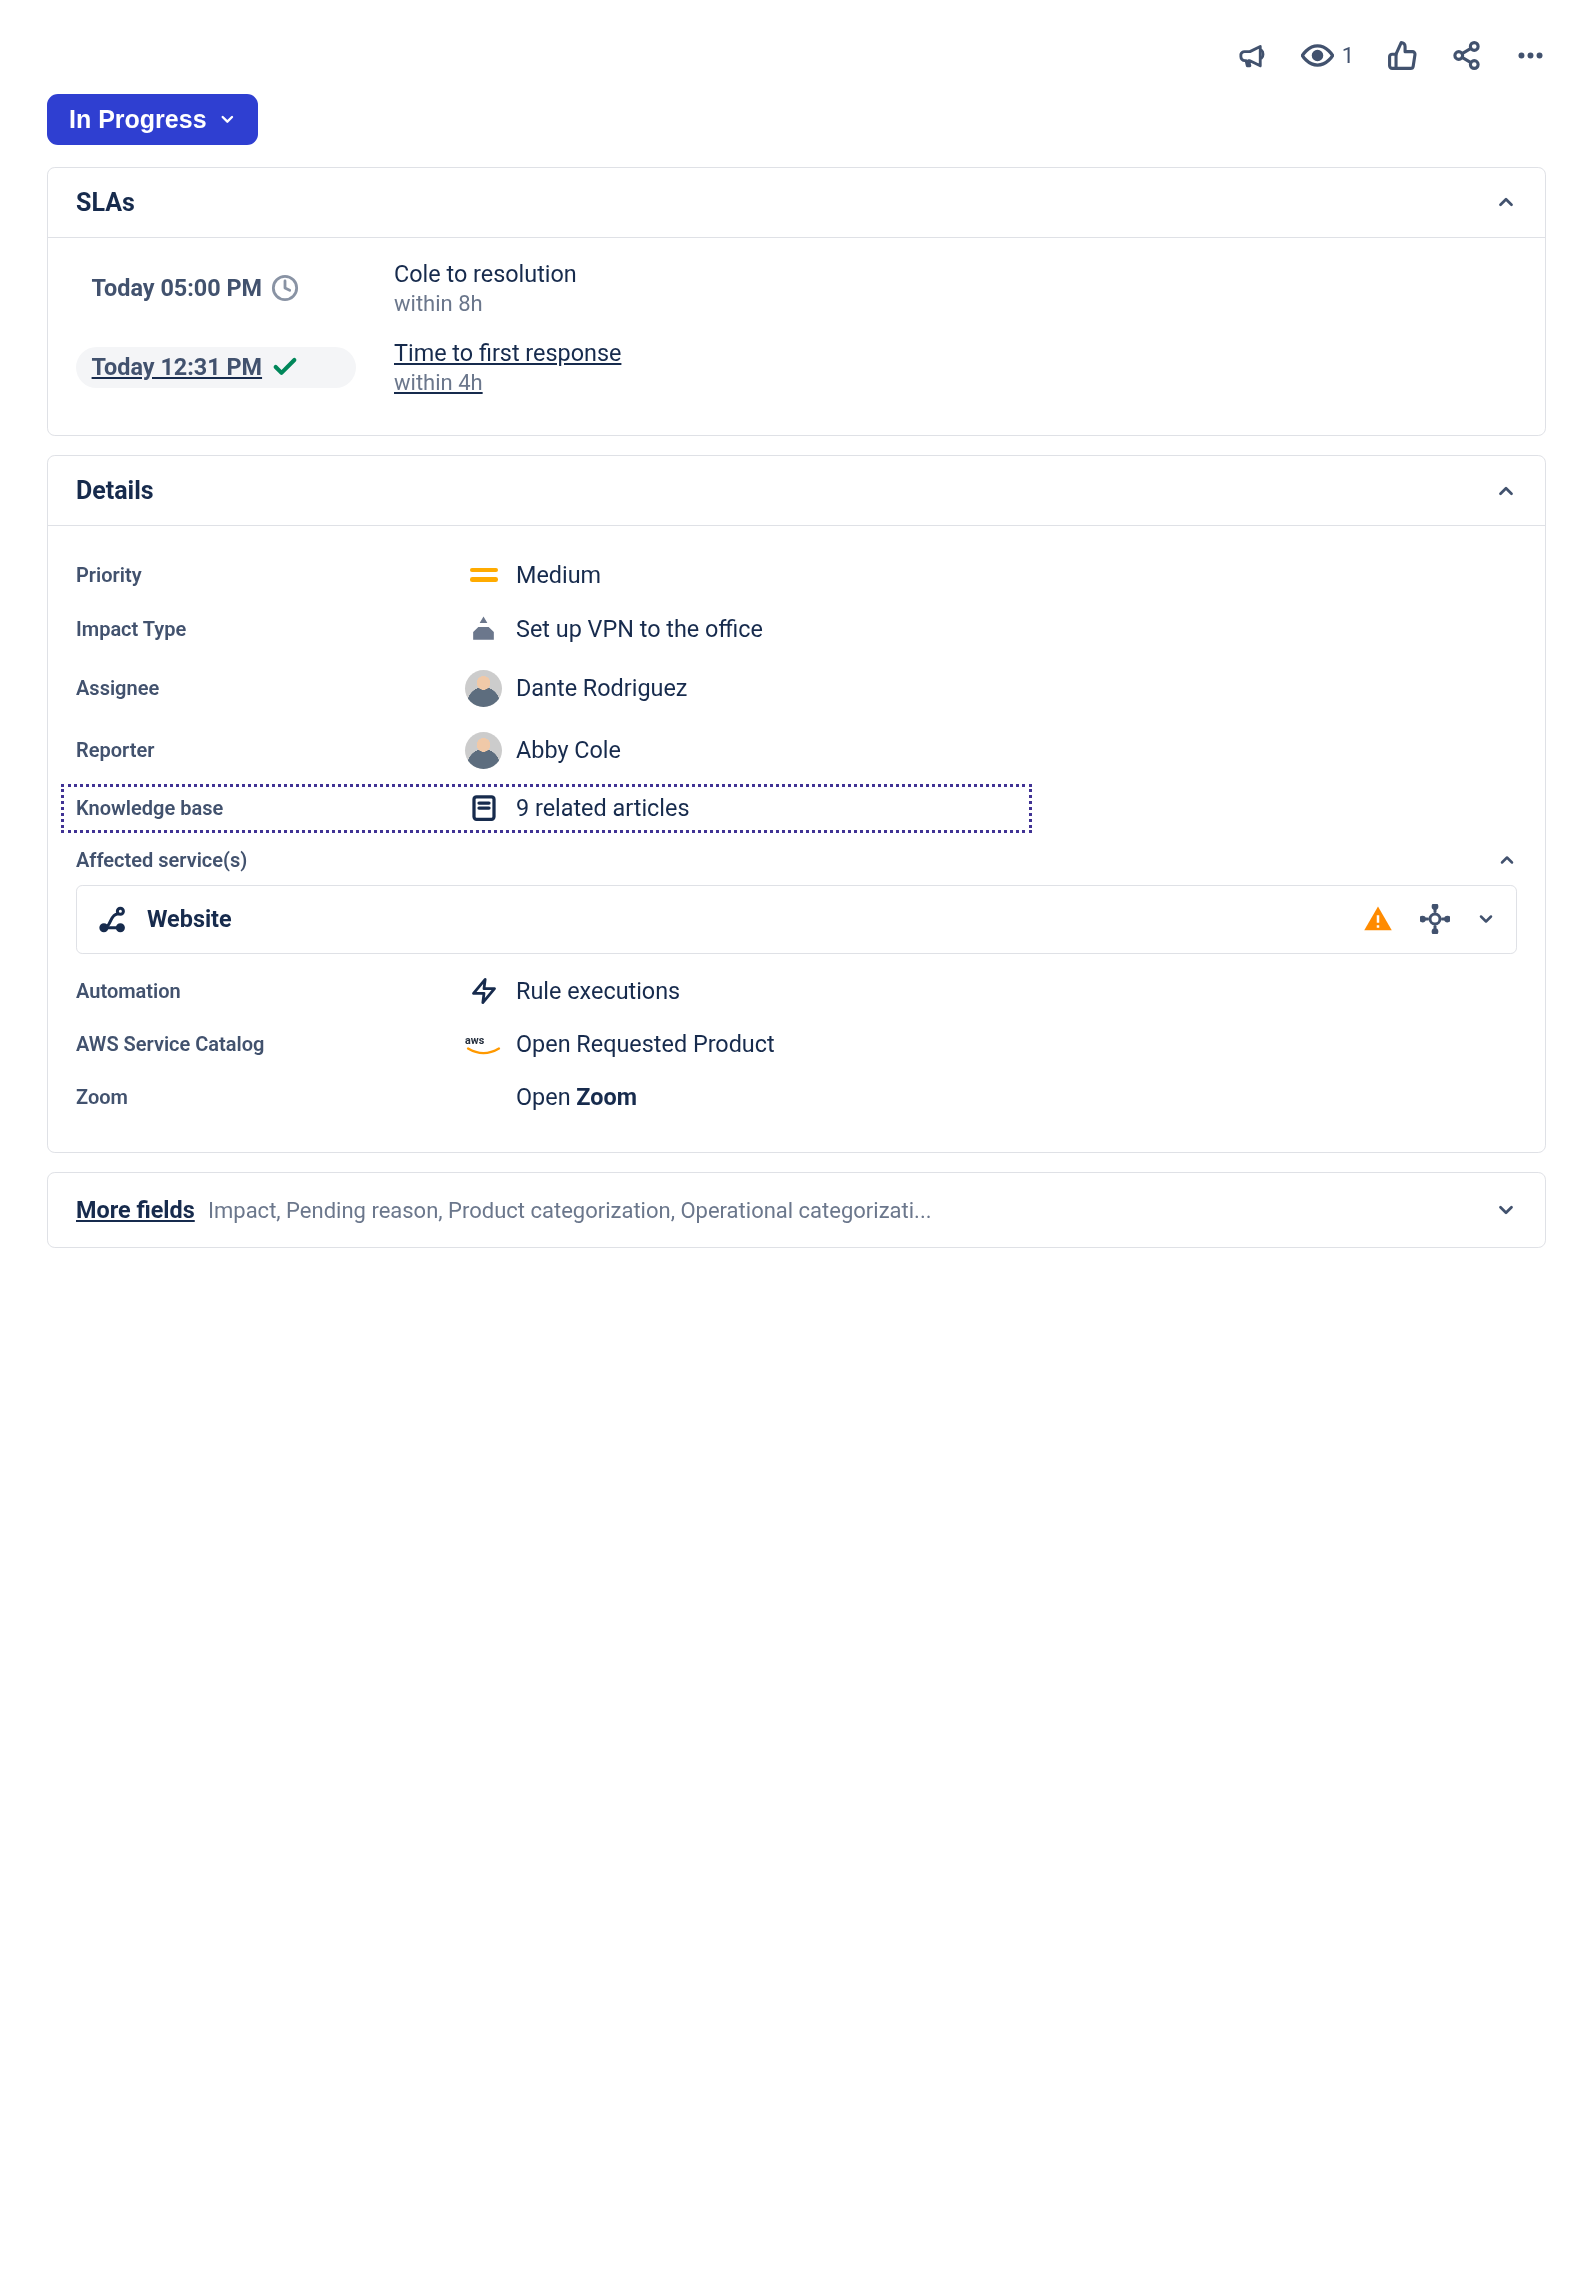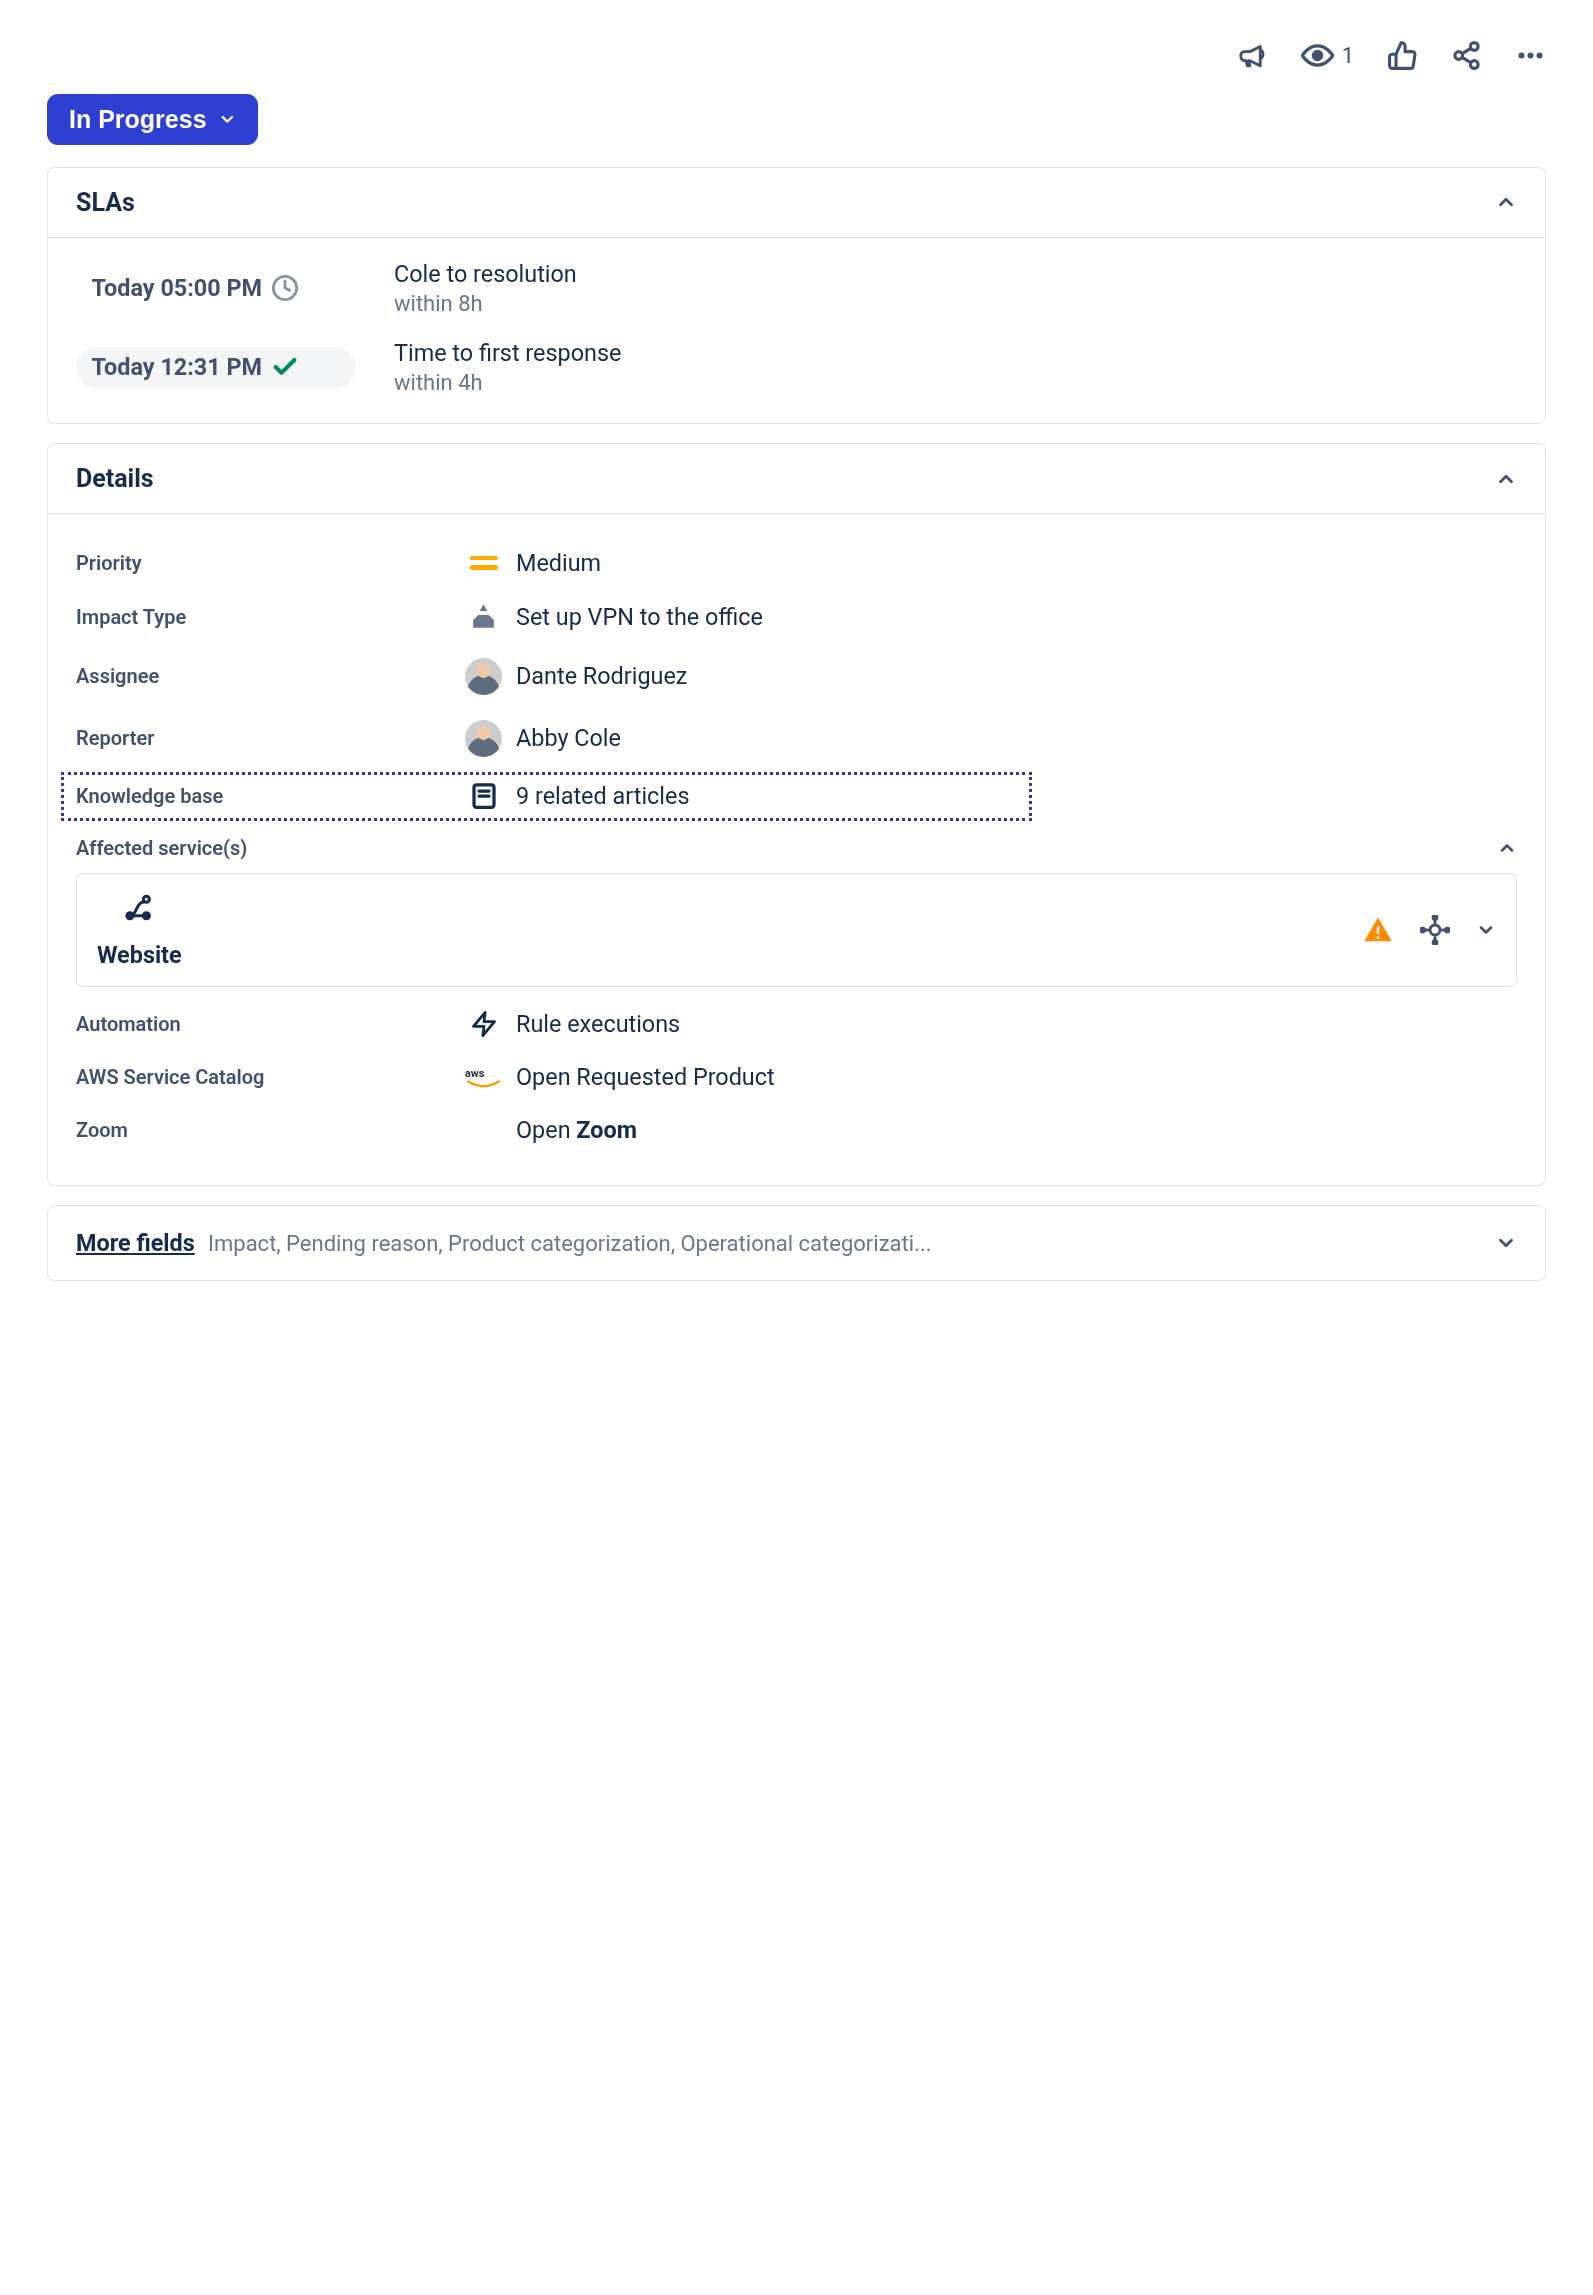--- a/index.html
+++ b/index.html
@@ -60,21 +60,21 @@
     font-size: 25px;
     color: #172B4D;
   }
   .panel-body { padding: 22px 28px 28px; }
   .sla-row {
     display: flex;
     align-items: center;
     gap: 38px;
     margin-bottom: 23.4px;
   }
-  .sla-row:last-child { margin-bottom: 0; }
+  .sla-row:last-child { margin-bottom: 12px; text-decoration: underline; }
   .sla-time {
     display: inline-flex;
     align-items: center;
     gap: 9.3px;
     padding: 6.2px 15.6px;
     border-radius: 31px;
     font-weight: 700;
     font-size: 23.4px;
     color: #42526E;
     min-width: 280px;
@@ -129,21 +129,21 @@
     font-weight:600; font-size:20px; color:#42526E;
     cursor:pointer;
   }
   .service-card{
     border: 1.6px solid #DFE1E6;
     border-radius: 6.2px;
     display:flex; align-items:center; justify-content:space-between;
     padding: 17px 20px;
     margin-bottom: 11px;
   }
-  .service-left{ display:flex; align-items:center; gap:17px; font-weight:700; font-size:23.4px;flex-direction:column;}
+  .service-left{ display:flex; align-items:center; gap:17px; font-weight:700; font-size:23.4px;}
   .service-right{ display:flex; align-items:center; gap:26.5px;}
   .more-fields-panel .panel-header { padding: 23.4px 28px; }
   .more-fields-text {
     font-weight: 700;
     font-size: 23.4px;
     text-decoration: underline;
   }
   .more-fields-sub {
     font-weight: 400;
     color: #6B778C;

